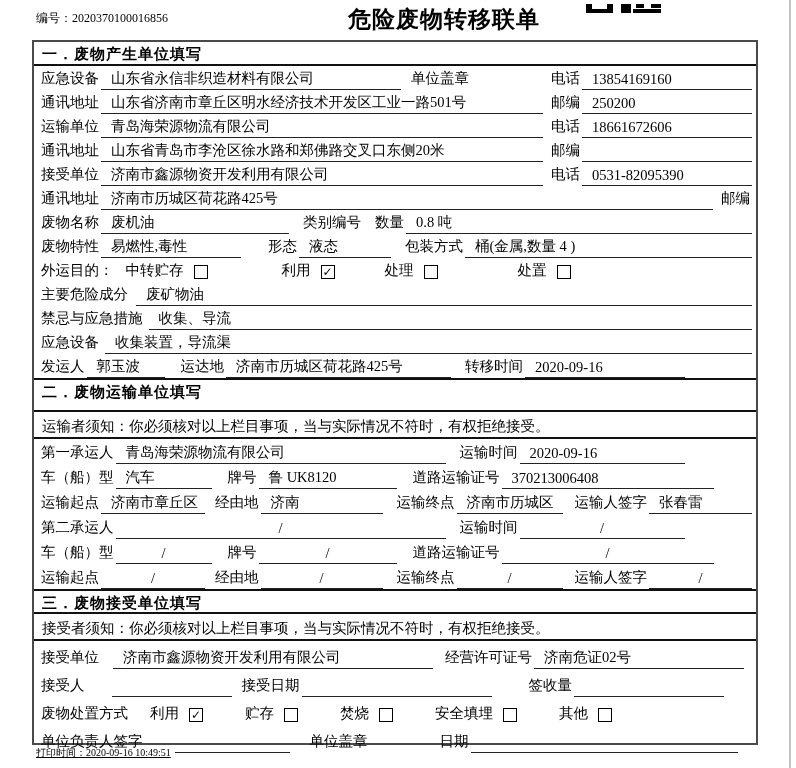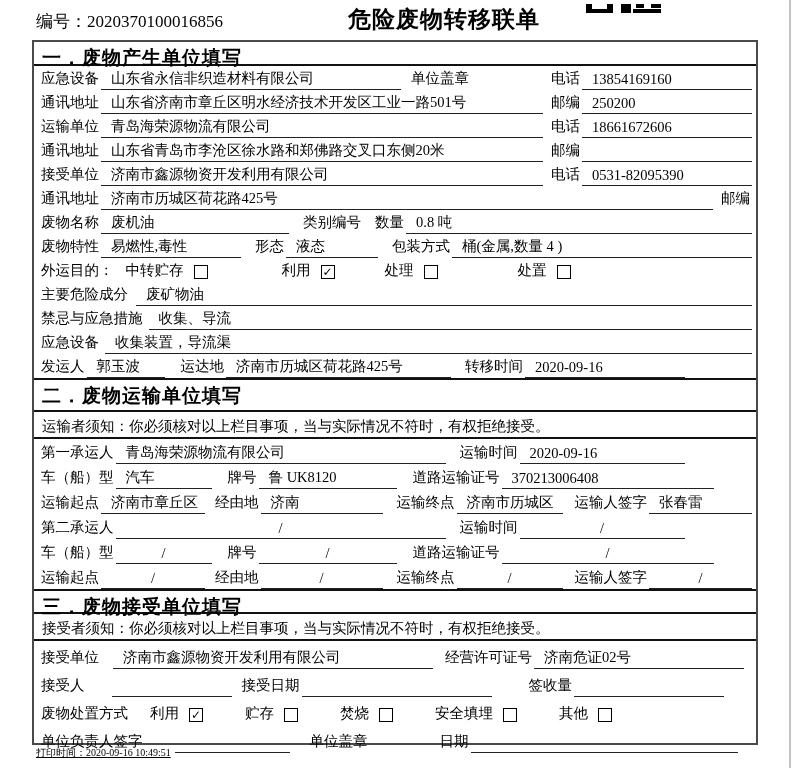--- a/index.html
+++ b/index.html
@@ -1,24 +1,24 @@
 <!DOCTYPE html>
 <html><head>
 <meta charset="utf-8">
 <style>
   html,body{margin:0;padding:0;background:#fff;width:796px;height:768px;overflow:hidden;}
   body{position:relative;font-family:"Liberation Serif","DejaVu Serif",serif;color:#000;font-size:14.5px;}
   .hdr-sans{font-family:"Liberation Sans","DejaVu Sans",sans-serif;}
-  #doc-no{position:absolute;left:36px;top:10px;font-size:17px;white-space:nowrap;}
+  #doc-no{position:absolute;left:36px;top:10px;font-size:12px;white-space:nowrap;}
   #doc-title{position:absolute;left:0;top:4px;width:100%;text-align:center;padding-left:92px;box-sizing:border-box;
              font-size:23px;font-weight:bold;letter-spacing:1px;}
   #qr-frag{position:absolute;left:586px;top:0;}
   #edge-line{position:absolute;left:789px;top:0;width:2px;height:768px;background:#c3c3c3;}
   #form-table{position:absolute;left:32px;top:40px;width:726px;height:705px;border:2px solid #4a4a4a;box-sizing:border-box;background:#fff;}
-  .sec-hdr{height:24px;box-sizing:border-box;border-bottom:2px solid #111;font-weight:bold;font-size:19px;
+  .sec-hdr{height:24px;box-sizing:border-box;border-bottom:2px solid #111;font-weight:bold;font-size:15px;
            padding:3px 8px 0 8px;letter-spacing:1px;}
   .sec-hdr.topline{border-top:2px solid #111;}
   .notice{height:27px;box-sizing:border-box;border-bottom:2px solid #111;padding:5px 8px 0 8px;font-size:14.5px;}
   .row{display:flex;align-items:flex-end;box-sizing:border-box;padding:0 4px 0 5px;}
   .h24{height:24px;} .h25{height:25px;} .h28{height:28px;}
   .lbl{white-space:nowrap;padding:0 2px 2px 2px;}
   .val{border-bottom:1px solid #222;padding:0 4px 1px 10px;white-space:nowrap;box-sizing:border-box;overflow:hidden;}
   .val.ctr{text-align:center;padding-left:4px;}
   .fill{flex:1 1 auto;}
   .sp{flex:1 1 auto;}
@@ -99,21 +99,21 @@
     <span class="lbl">废物名称</span>
     <span class="val" style="width:188px">废机油</span>
     <span class="lbl" style="margin-left:12px">类别编号</span>
     <span class="lbl" style="margin-left:10px">数量</span>
     <span class="val fill">0.8 吨</span>
   </div>
 
   <div class="row h24">
     <span class="lbl">废物特性</span>
     <span class="val" style="width:140px">易燃性,毒性</span>
-    <span class="lbl" style="margin-left:12px">形态</span>
+    <span class="lbl" style="margin-left:25px">形态</span>
     <span class="val" style="width:92px">液态</span>
     <span class="lbl" style="margin-left:12px">包装方式</span>
     <span class="val fill">桶(金属,数量 4 )</span>
   </div>
 
   <div class="row h24">
     <span class="lbl">外运目的：</span>
     <span class="opt" style="margin-left:8px">
       <span class="lbl">中转贮存</span>
       <span class="cb"></span>

